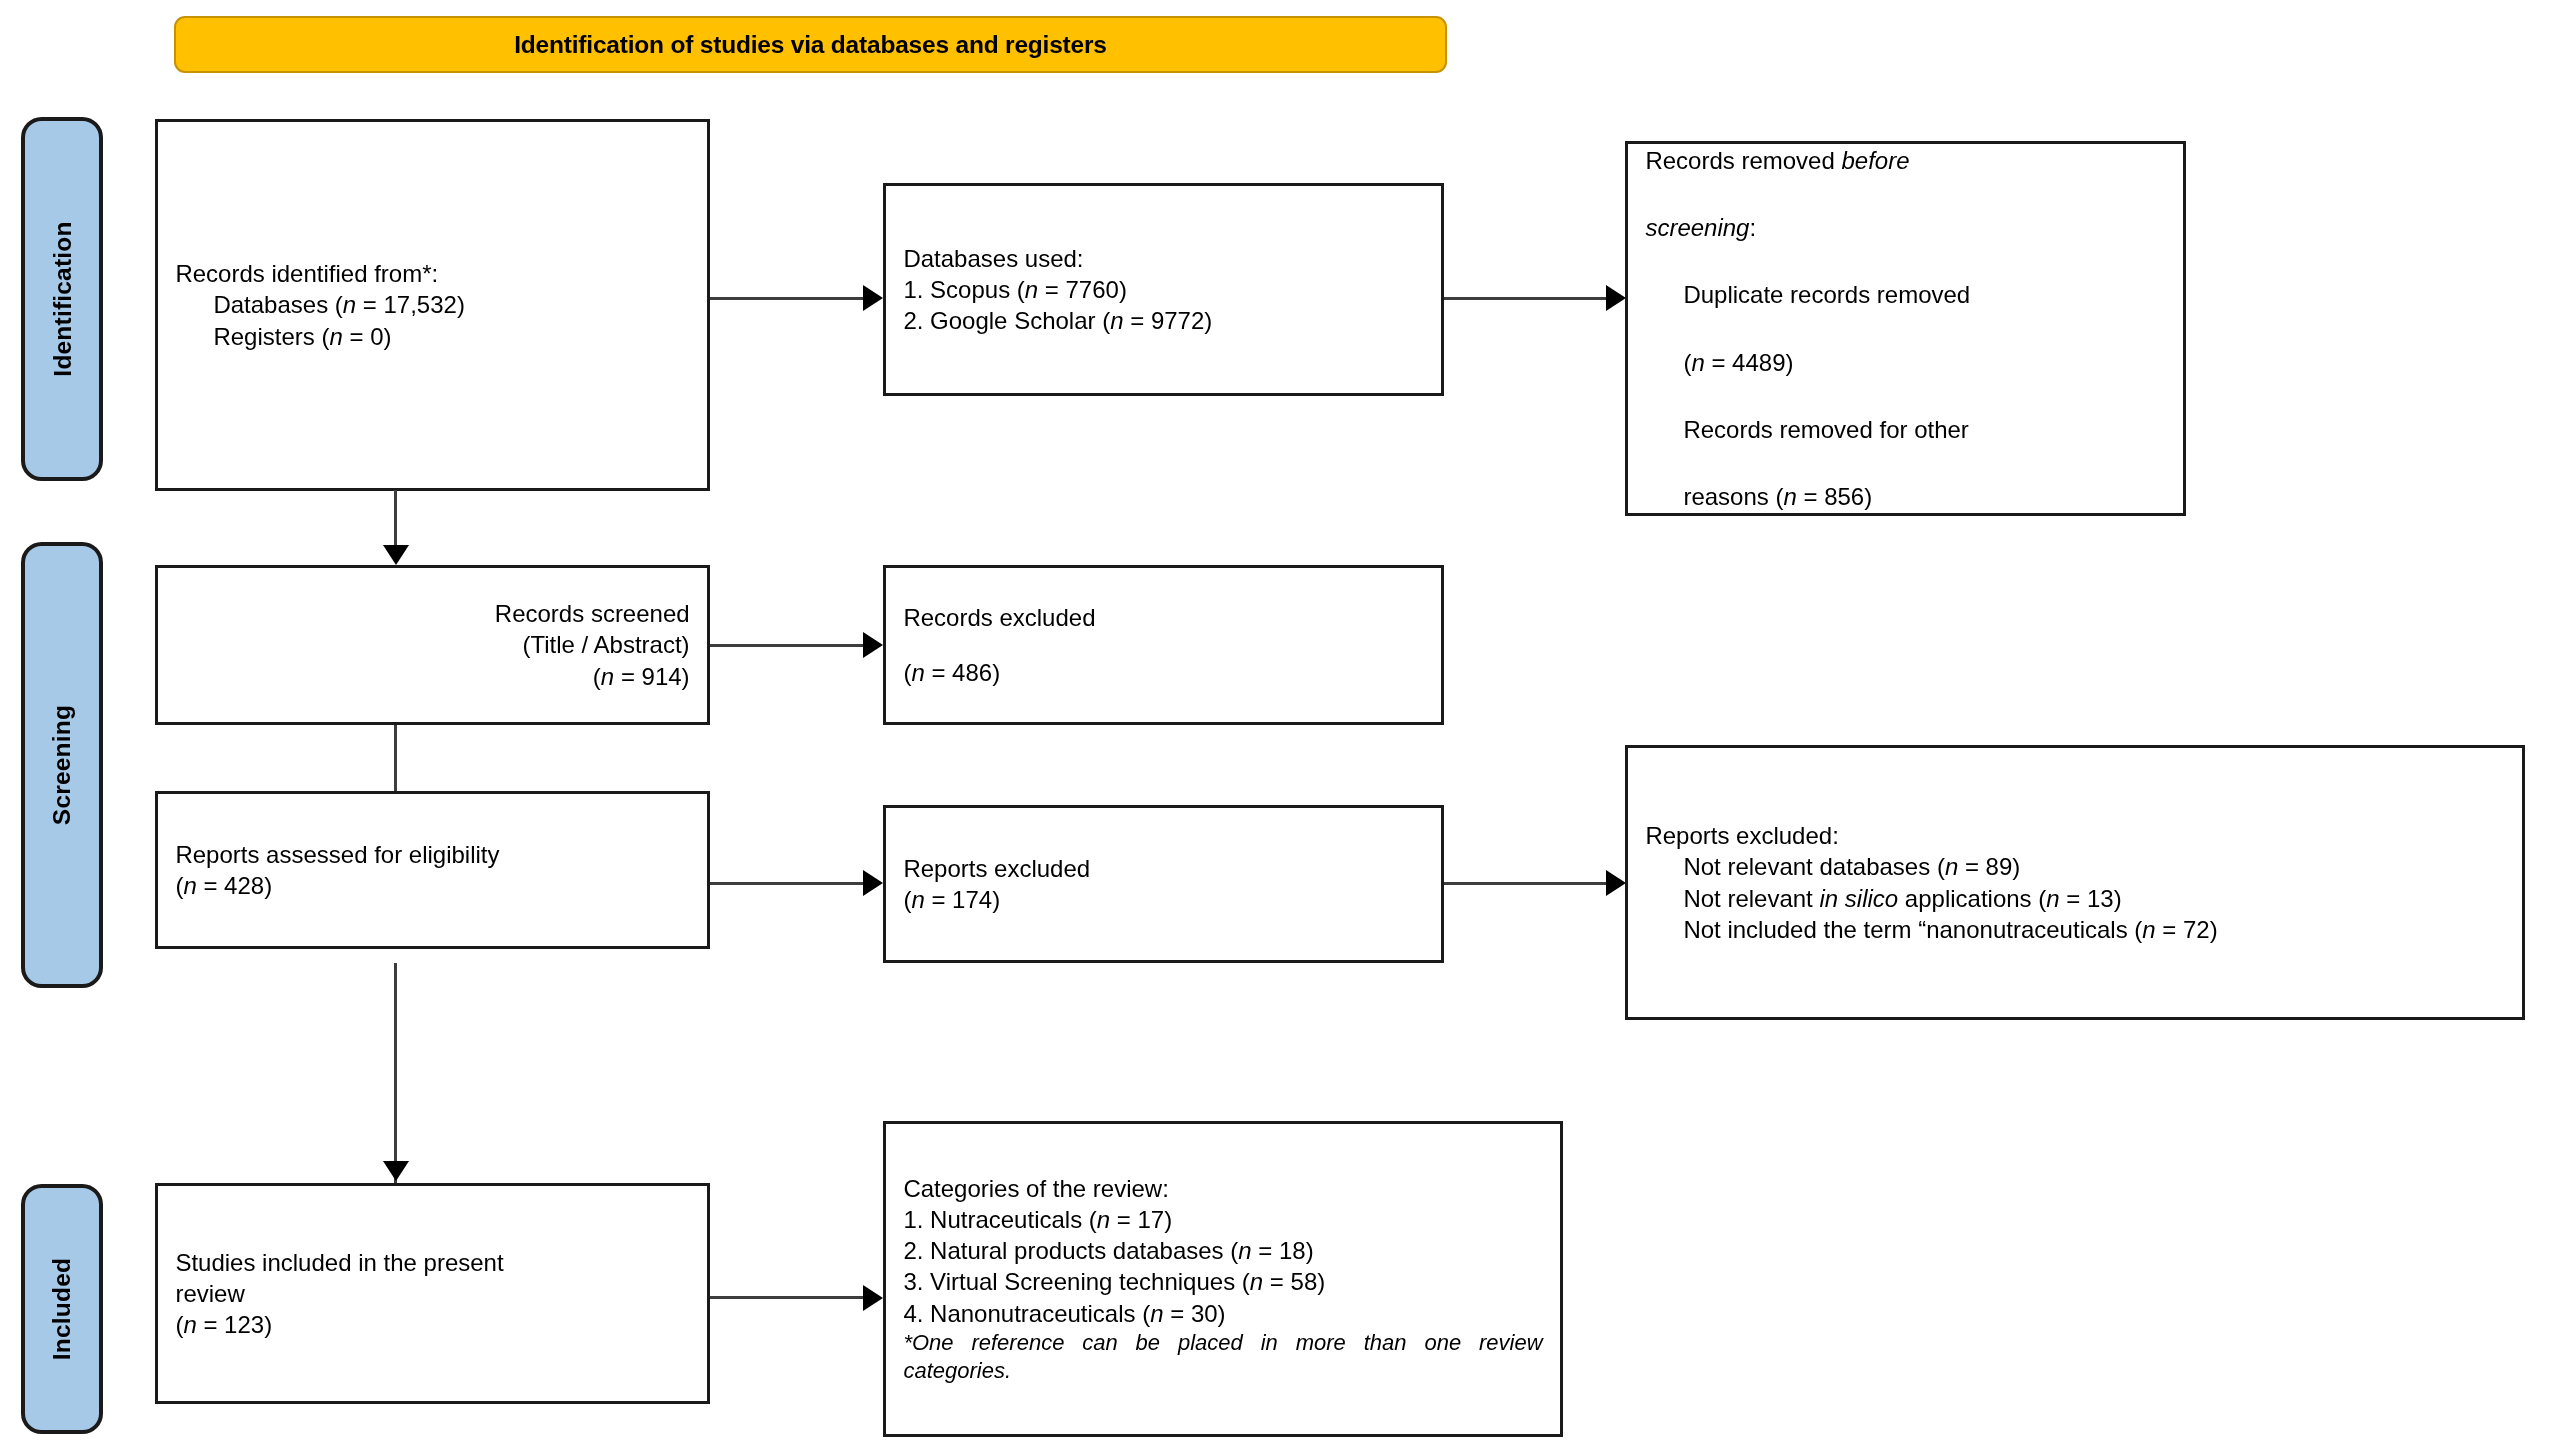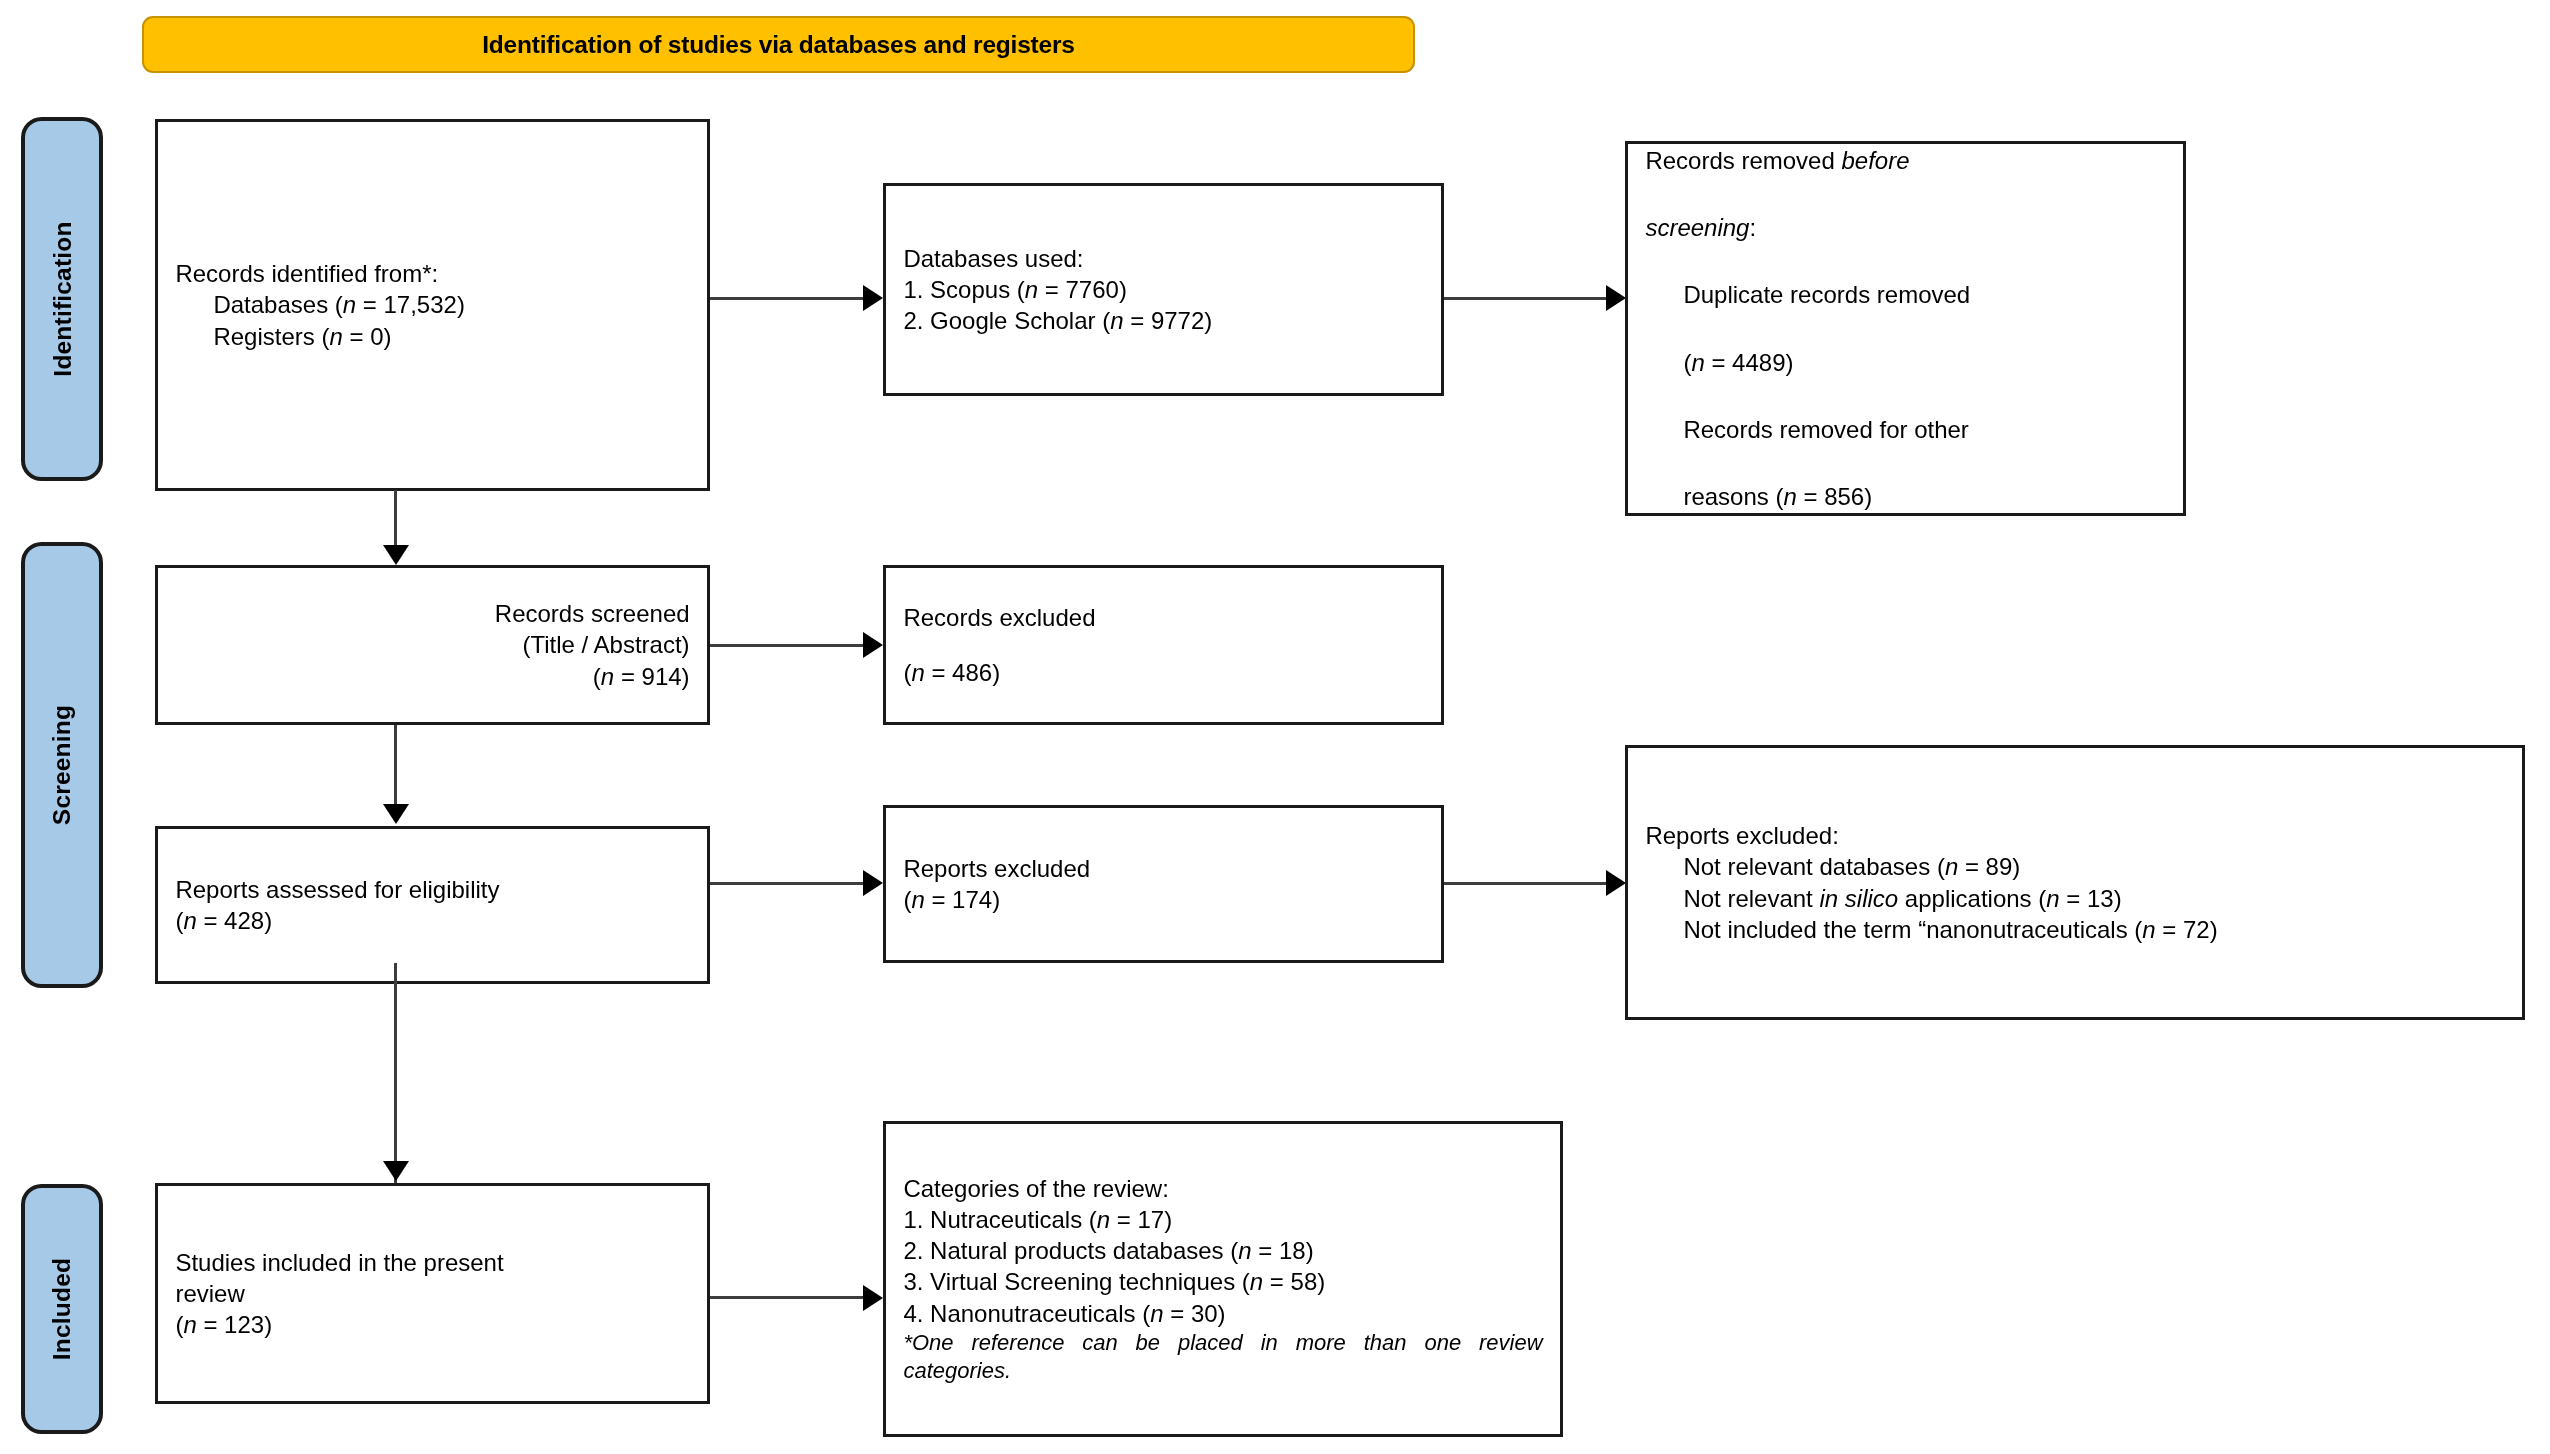--- a/index.html
+++ b/index.html
@@ -16,21 +16,21 @@
     position: relative;
     width: 2550px;
     height: 1455px;
     background: #ffffff;
     overflow: hidden;
   }
 
   
   .banner {
     position: absolute;
-    left: 142px;
+    left: 174px;
     top: 16px;
     width: 1273px;
     height: 57px;
     background: #ffc000;
     border: 2.4px solid #c69200;
     border-radius: 11px;
     box-sizing: border-box;
     display: flex;
     align-items: center;
     justify-content: center;
@@ -172,21 +172,21 @@
   <div class="arrow-r" style="left:863px; top:632px;"></div>
 
   <div class="box" style="left:883px; top:565px; width:561px; height:160px;gap:24px;">
     <div class="ln">Records excluded</div>
     <div class="ln"><span>(</span><span class="it">n</span><span> = 486)</span></div>
   </div>
 
   <div class="vline" style="left:394px; top:725px; width:3.2px; height:85px;"></div>
   <div class="arrow-d" style="left:383px; top:804px;"></div>
 
-  <div class="box" style="left:155px; top:826px; width:555px; height:158px;">
+  <div class="box" style="left:155px; top:791px; width:555px; height:158px;">
     <div class="ln">Reports assessed for eligibility</div>
     <div class="ln"><span>(</span><span class="it">n</span><span> = 428)</span></div>
   </div>
 
   <div class="hline" style="left:710px; top:882px; width:155px;"></div>
   <div class="arrow-r" style="left:863px; top:870px;"></div>
 
   <div class="box" style="left:883px; top:805px; width:561px; height:158px;">
     <div class="ln">Reports excluded</div>
     <div class="ln"><span>(</span><span class="it">n</span><span> = 174)</span></div>

